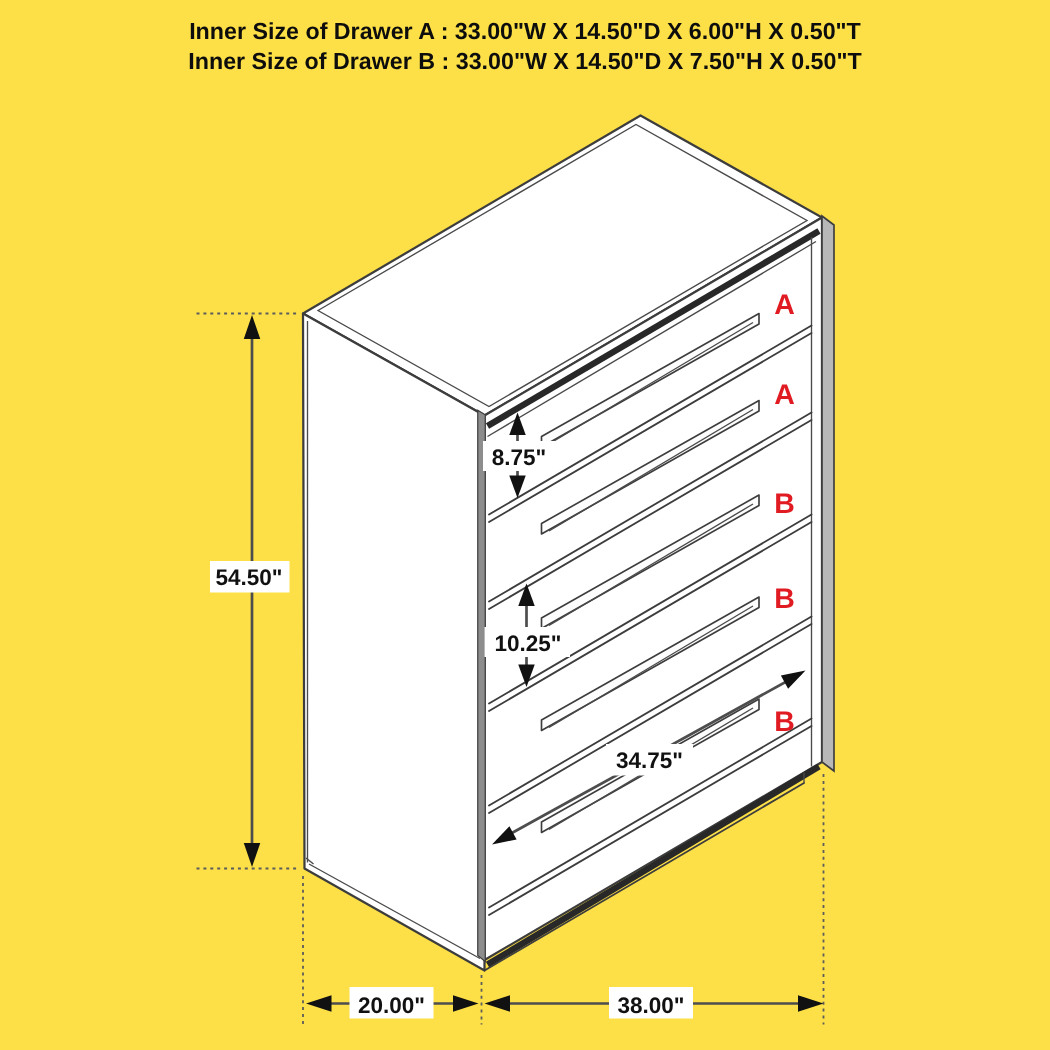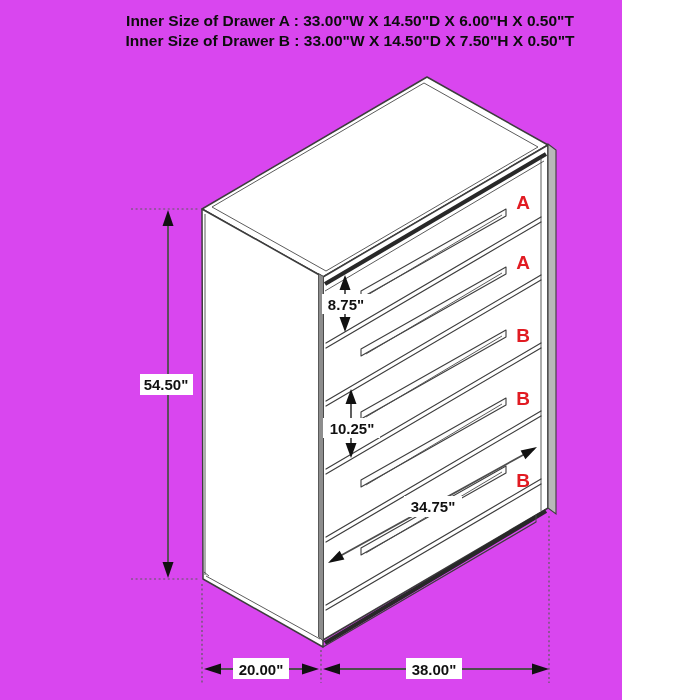--- a/index.html
+++ b/index.html
@@ -3,23 +3,23 @@
 <meta charset="utf-8">
 <style>
   html, body {
     margin: 0;
     padding: 0;
     background: #ffffff;
     font-family: "Liberation Sans", "DejaVu Sans", sans-serif;
   }
   .canvas {
     position: relative;
-    width: 622px;
+    width: 700px;
     height: 700px;
-    background: #d946ef;
+    background: #fde047;
     overflow: hidden;
   }
   svg { display: block; }
 
   .face      { fill: #ffffff; stroke: #3d3d3d; stroke-width: 1.5; stroke-linejoin: round; }
   .ln        { stroke: #3d3d3d; stroke-width: 1.2; fill: none; stroke-linecap: round; }
   .lnthin    { stroke: #4a4a4a; stroke-width: 0.9; fill: none; }
   .band      { stroke: #282828; stroke-width: 4.2; fill: none; stroke-linecap: butt; }
   .hnd       { fill: #fdfdfd; stroke: #3d3d3d; stroke-width: 1.1; stroke-linejoin: round; }
   .strip     { fill: #b8b8b8; stroke: #3d3d3d; stroke-width: 1.1; }

